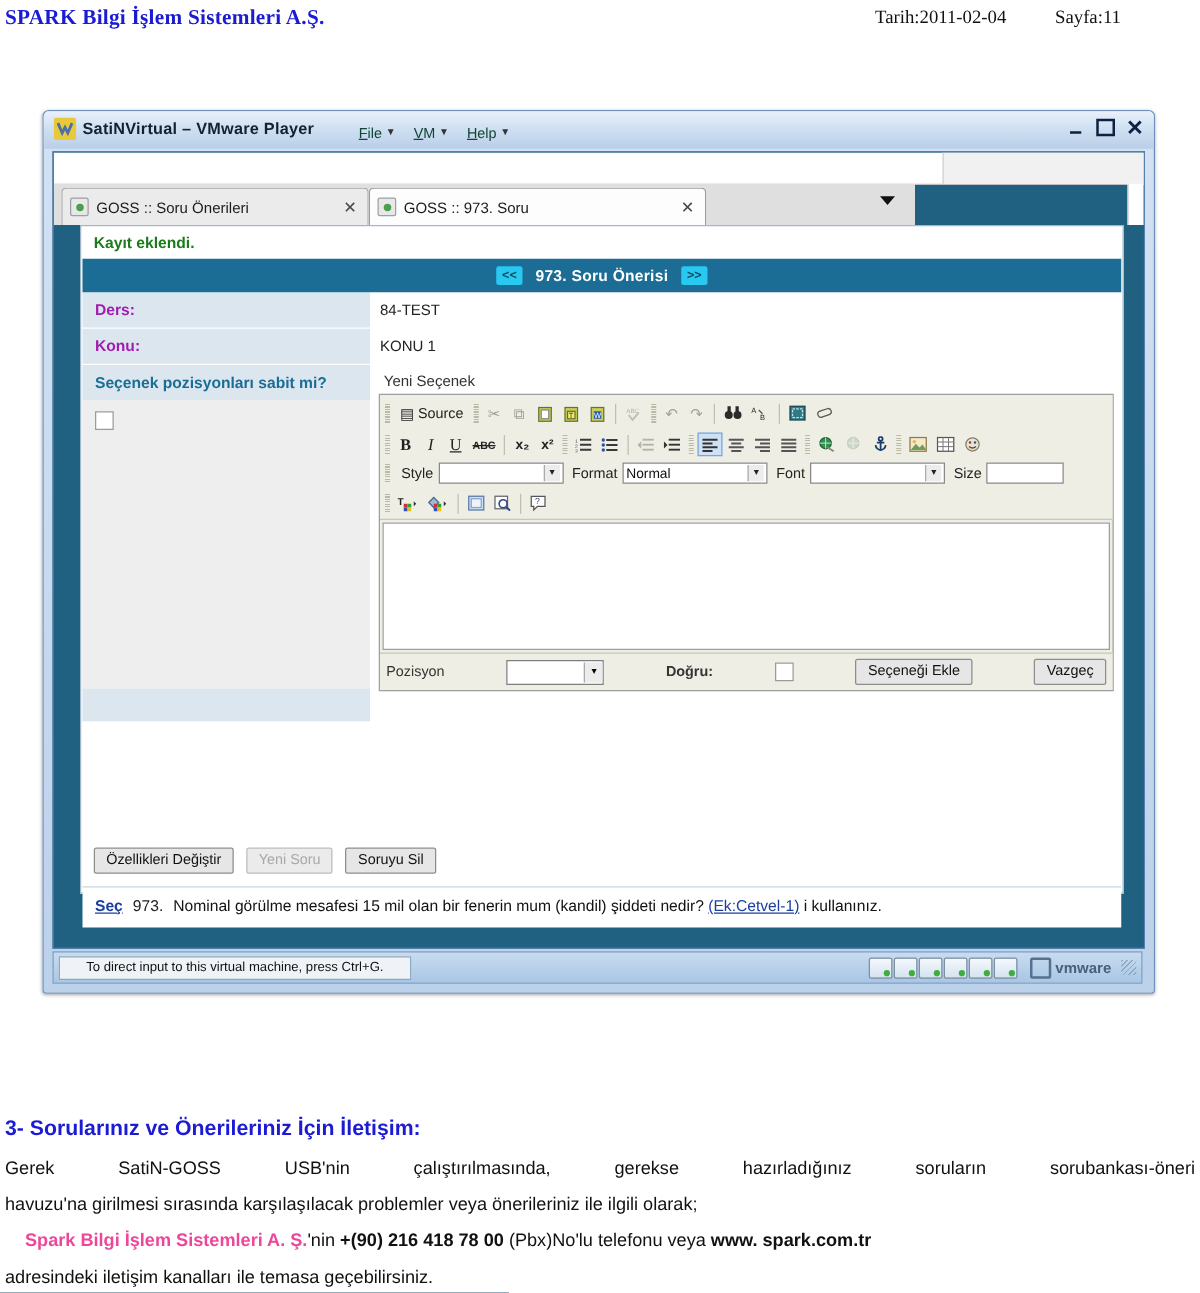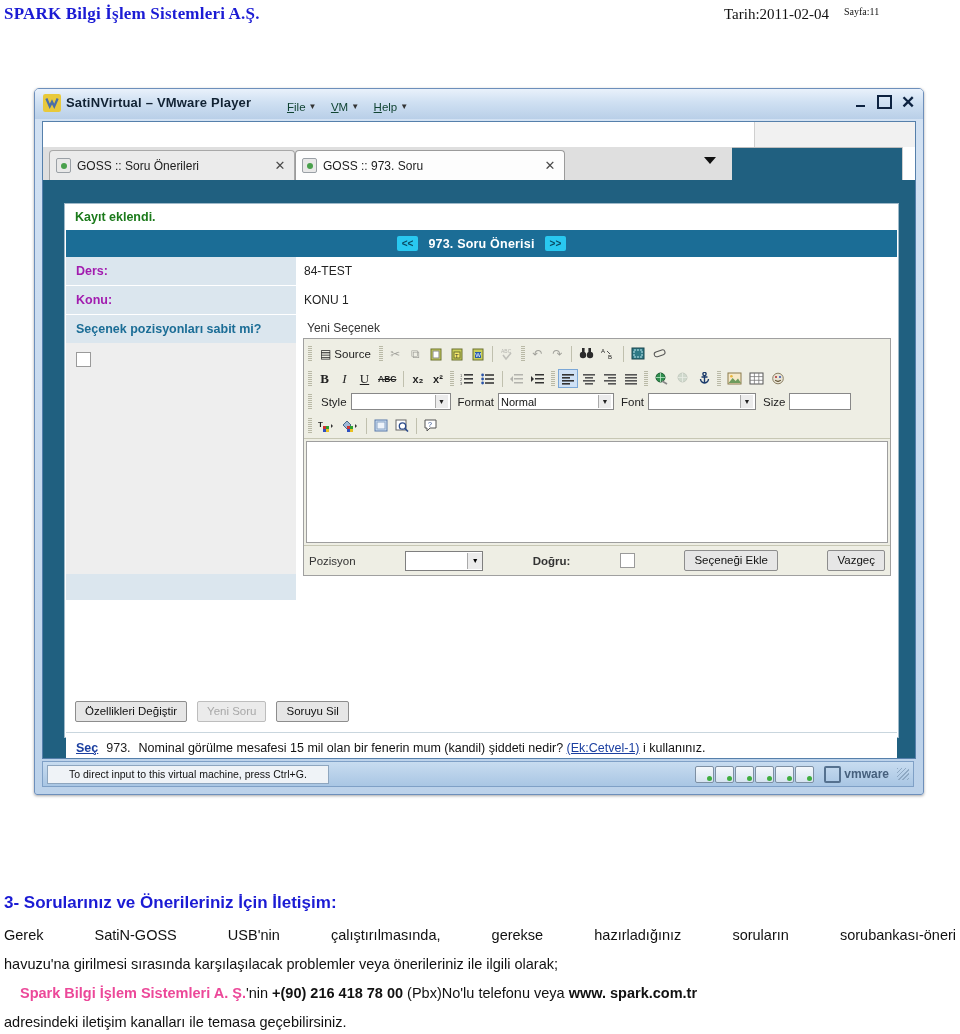--- a/index.html
+++ b/index.html
@@ -6,24 +6,24 @@
   body{
     width:960px;height:1034px;background:#ffffff;
     font-family:"Liberation Sans", sans-serif;
     -webkit-font-smoothing:antialiased;
     position:relative;overflow:hidden;
   }
   
   .pg-header{position:absolute;left:0;top:0;width:960px;height:34px;}
   .pg-title{position:absolute;left:4px;top:4px;font-family:"Liberation Serif",serif;
     font-weight:bold;font-size:17px;color:#1b1bd4;letter-spacing:.2px;}
-  .pg-date{position:absolute;left:724px;top:6px;font-family:"Liberation Serif",serif;
+  .pg-date{position:absolute;left:700px;top:6px;font-family:"Liberation Serif",serif;
     font-size:15px;color:#111;}
   .pg-page{position:absolute;left:844px;top:6px;font-family:"Liberation Serif",serif;
-    font-size:10px;color:#111;}
+    font-size:15px;color:#111;}
 
   
   .vmw{position:absolute;left:34px;top:88px;width:888px;height:705px;
     background:linear-gradient(#d3e2f3,#bcd2ea);
     border:1px solid #6d8fbb;border-radius:5px 5px 3px 3px;
     box-shadow:0 1px 3px rgba(0,0,0,.35);}
   .vmw-tb{position:relative;height:30px;
     background:linear-gradient(#e9f1fb 0%,#cfe0f2 45%,#b9cfe8 100%);
     border-radius:4px 4px 0 0;}
   .vmw-ico{position:absolute;left:8px;top:5px;width:18px;height:18px;}
@@ -63,21 +63,21 @@
   .tab .tlabel{font-size:12px;color:#1c1c1c;white-space:nowrap;overflow:hidden;flex:1;}
   .tab .tclose{width:16px;color:#4a4a4a;font-size:13px;text-align:center;flex:none;}
   .tabdrop{position:absolute;right:16px;top:10px;width:0;height:0;
     border-left:6px solid transparent;border-right:6px solid transparent;border-top:7px solid #111;}
   .tabbar-edge{position:absolute;right:0;top:25px;width:12px;height:33px;
     background:#ffffff;border-left:1px solid #cfcfcf;}
 
   
   .pagearea{position:absolute;left:0;top:58px;width:872px;height:578px;background:#206080;}
   .white{position:absolute;left:21px;top:0px;width:833px;height:533px;background:#ffffff;
-    border:1px solid #9fb9c9;margin-top:23px;}
+    border:1px solid #9fb9c9;}
   .msg{position:absolute;left:10px;top:6px;font-size:12.5px;color:#1b7a1b;font-weight:bold;}
 
   .table{position:absolute;left:1px;top:26px;width:831px;}
   .bluehead{height:27px;background:#1b6d96;display:flex;align-items:center;
     justify-content:center;gap:10px;color:#fff;}
   .bluehead .ttl{font-size:12.5px;font-weight:bold;letter-spacing:.2px;}
   .navb{background:#29c8f0;color:#0b4b63;font-size:10px;font-weight:bold;
     padding:1px 5px;border-radius:2px;line-height:13px;}
 
   .row{display:flex;border-bottom:1px solid #ffffff;}

